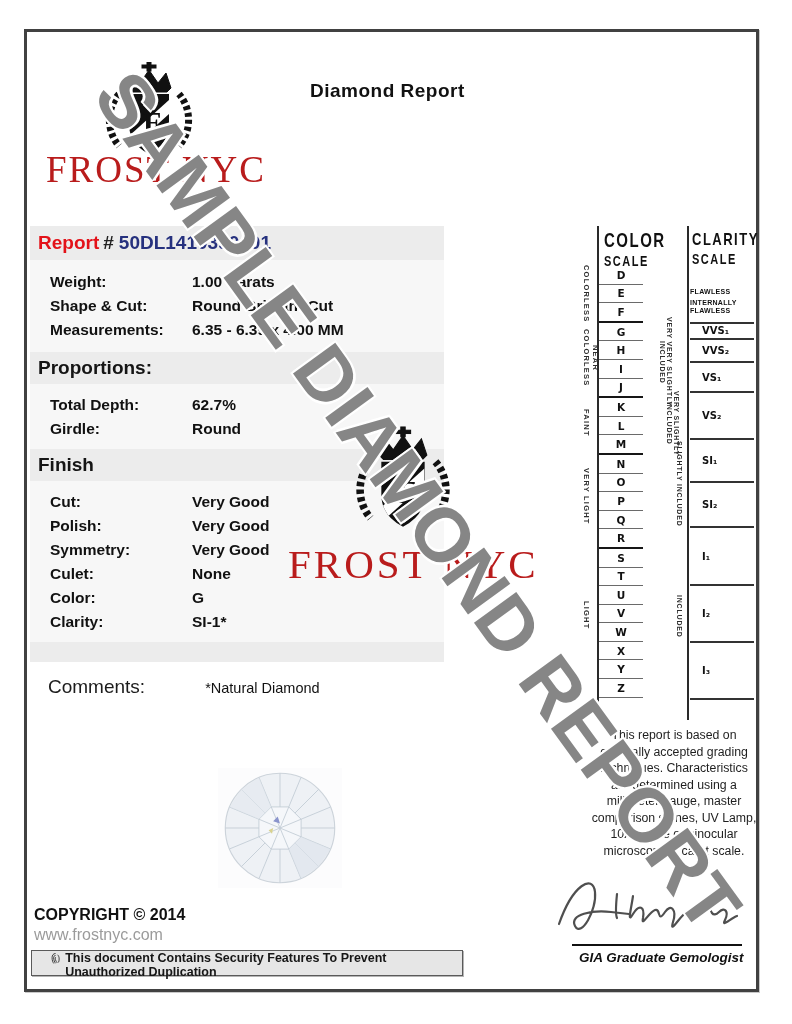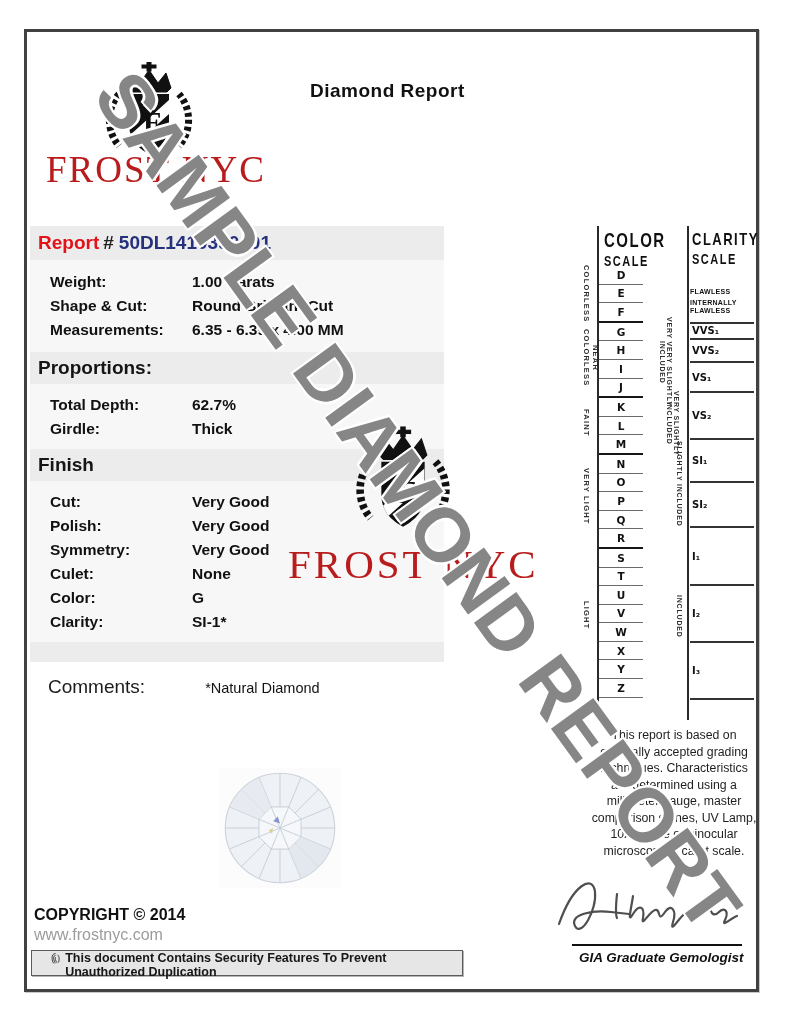--- a/index.html
+++ b/index.html
@@ -62,21 +62,21 @@
   .g-colorless{left:582px;top:266px;height:55px;}
   .g-nearcolorless{left:582px;top:321px;height:74px;}
   .g-faint{left:582px;top:395px;height:55px;}
   .g-verylight{left:582px;top:450px;height:92px;}
   .g-light{left:582px;top:542px;height:147px;}
 
   .clar-top{position:absolute;left:690px;top:280px;width:64px;height:42px;border-bottom:2px solid #333;
             display:flex;flex-direction:column;justify-content:center;gap:3px;}
   .clar-top span{font-size:7px;font-weight:bold;letter-spacing:.3px;line-height:8px;}
   .clar-cells{position:absolute;left:690px;top:322px;width:64px;display:flex;flex-direction:column;}
-  .ccell{border-bottom:2px solid #333;display:flex;align-items:center;justify-content:flex-start;padding-left:2px;box-sizing:border-box;
+  .ccell{border-bottom:2px solid #333;display:flex;align-items:center;justify-content:flex-start;padding-left:12px;box-sizing:border-box;
          font-family:"DejaVu Sans",sans-serif;font-weight:bold;font-size:10px;}
   .h18{height:18px;}.h23{height:23px;}.h30{height:30px;}.h47{height:47px;}.h43{height:43px;}
   .h45{height:45px;}.h58{height:58px;}.h57{height:57px;}
   .cg{font-size:7px;letter-spacing:.8px;}
   .cg-vvs{left:653px;top:314px;height:96px;width:26px;}
   .cg-vs{left:664px;top:368px;height:110px;width:18px;}
   .cg-si{left:674px;top:436px;height:96px;width:10px;}
   .cg-i{left:674px;top:556px;height:120px;width:10px;}
 
   
@@ -154,21 +154,21 @@
   <div class="rows">
 
       <div class="row">
         <span class="rl">Total Depth:</span>
         <span class="rv">62.7%</span>
       </div>
 
 
       <div class="row">
         <span class="rl">Girdle:</span>
-        <span class="rv">Thick</span>
+        <span class="rv">Round</span>
       </div>
 
   </div>
   <div class="band band-title">Finish</div>
   <div class="rows">
 
       <div class="row">
         <span class="rl">Cut:</span>
         <span class="rv">Very Good</span>
       </div>

